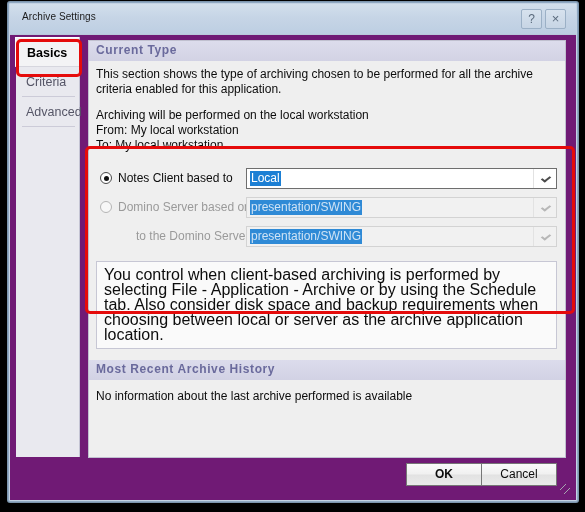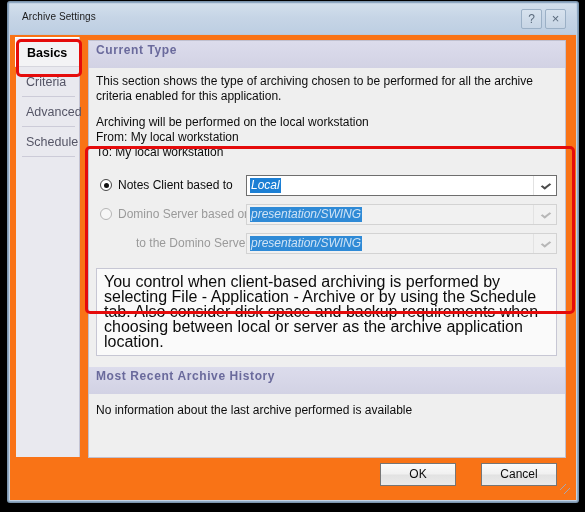--- a/index.html
+++ b/index.html
@@ -49,21 +49,21 @@
     text-align: center;
     cursor: pointer;
   }
   #help-btn  { right: 34px; }
   #close-btn { right: 10px; font-size: 13px; }
 
   
   #body {
     position: absolute;
     left: 1px; top: 31px; right: 1px; bottom: 1px;
-    background: #f97316;
+    background: #701a75;
     border-top: 1px solid #b9c9da;
   }
 
   
   #tabstrip {
     position: absolute;
     left: 6px; top: 2px;
     width: 64px; height: 420px;
     background: #e9e9ef;
     border-right: 1px solid #c4c4d4;
@@ -99,21 +99,21 @@
   #content {
     position: absolute;
     left: 78px; top: 5px; right: 10px;
     height: 418px;
     background: #efefef;
     border: 1px solid #c0c0cf;
   }
 
   .sect-header {
     position: relative;
-    height: 27px;
+    height: 20px;
     background: linear-gradient(to bottom,#dcdcec,#d2d2e4);
     color: #6a6a9c;
     font-size: 12px;
     font-weight: bold;
     padding-left: 7px;
     line-height: 18px;
     letter-spacing: .6px;
   }
   .sect-body {
     padding: 6px 10px 4px 7px;
@@ -168,21 +168,20 @@
   }
   .combo.disabled { background:#f1f1f1; border:1px solid #d3d3d3; cursor:default; }
   .combo .val {
     position: absolute;
     left: 3px; top: 2px;
     font-size: 12px;
     color: #ffffff;
     background: #1c7fd4;
     padding: 0 1px;
     line-height: 15px;
-    font-style: italic;
   }
   .combo.disabled .val { color:#cfe3f5; background:#2f8ad6; }
   .combo .arrow {
     position: absolute;
     right: 6px; top: 7px;
     width: 8px; height: 5px;
     border-left: 2px solid #4b4b4b;
     border-bottom: 2px solid #4b4b4b;
     transform: rotate(-45deg) skew(8deg,8deg);
   }
@@ -212,21 +211,21 @@
     bottom: 14px;
     width: 76px; height: 23px;
     background: linear-gradient(to bottom,#fbfbfb 0%,#f0f0f0 48%,#e2e2e2 52%,#eaeaea 100%);
     border: 1px solid #767676;
     font-size: 12px;
     color: #0c0c0c;
     text-align: center;
     line-height: 21px;
     cursor: pointer;
   }
-  #ok-button     { right: 120px; }
+  #ok-button     { right: 94px; font-weight: bold; }
   #cancel-button { right: 19px; margin-top: 28px; }
 
   
   #grip {
     position: absolute;
     right: 3px; bottom: 3px;
     width: 13px; height: 13px;
     background:
       linear-gradient(135deg, transparent 45%, #a6a6b0 45%, #a6a6b0 56%, transparent 56%) 0 0/6px 6px,
       linear-gradient(135deg, transparent 45%, #a6a6b0 45%, #a6a6b0 56%, transparent 56%) 4px 4px/6px 6px;
@@ -258,23 +257,20 @@
 
     <div id="tabstrip">
       <div class="tab selected">
         <span>Basics</span>
       </div>
       <div class="tab">
         <span>Criteria</span>
       </div>
       <div class="tab">
         <span>Advanced</span>
-      </div>
-      <div class="tab">
-        <span>Schedule</span>
       </div>
     </div>
 
     <div id="content">
 
       <div class="sect-header">Current Type</div>
       <div class="sect-body">
         <p>This section shows the type of archiving chosen to be performed for all the archive criteria enabled for this application.</p>
         <div class="gap"></div>
         <p>Archiving will be performed on the local workstation</p>

